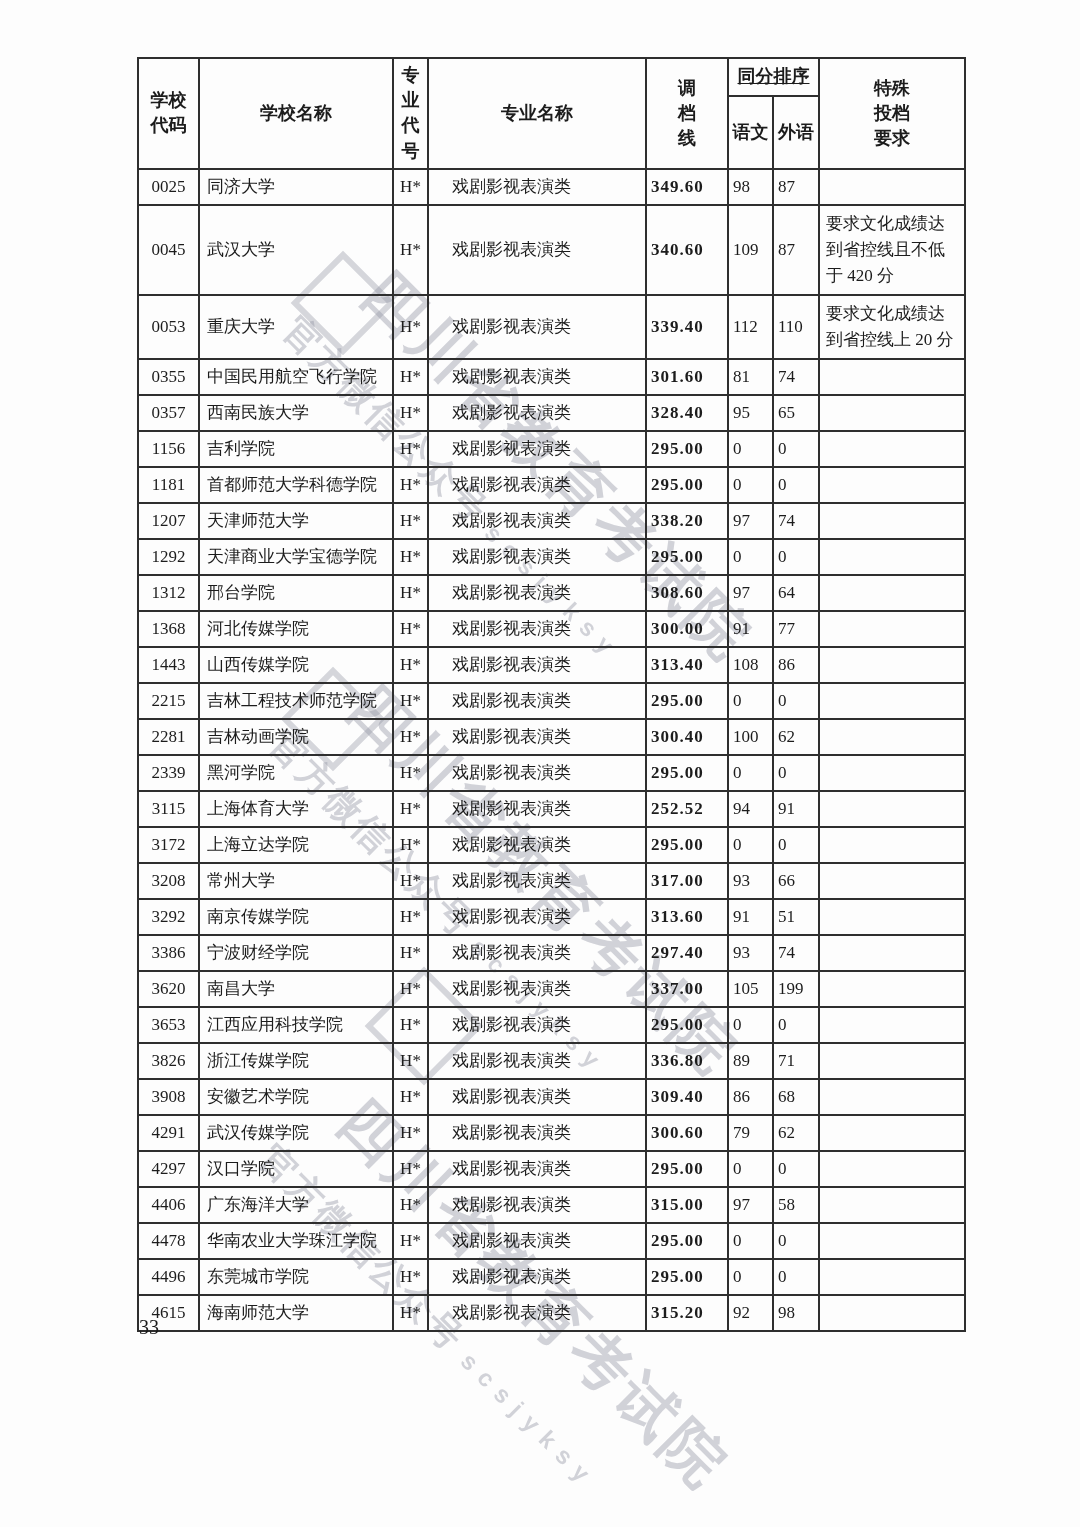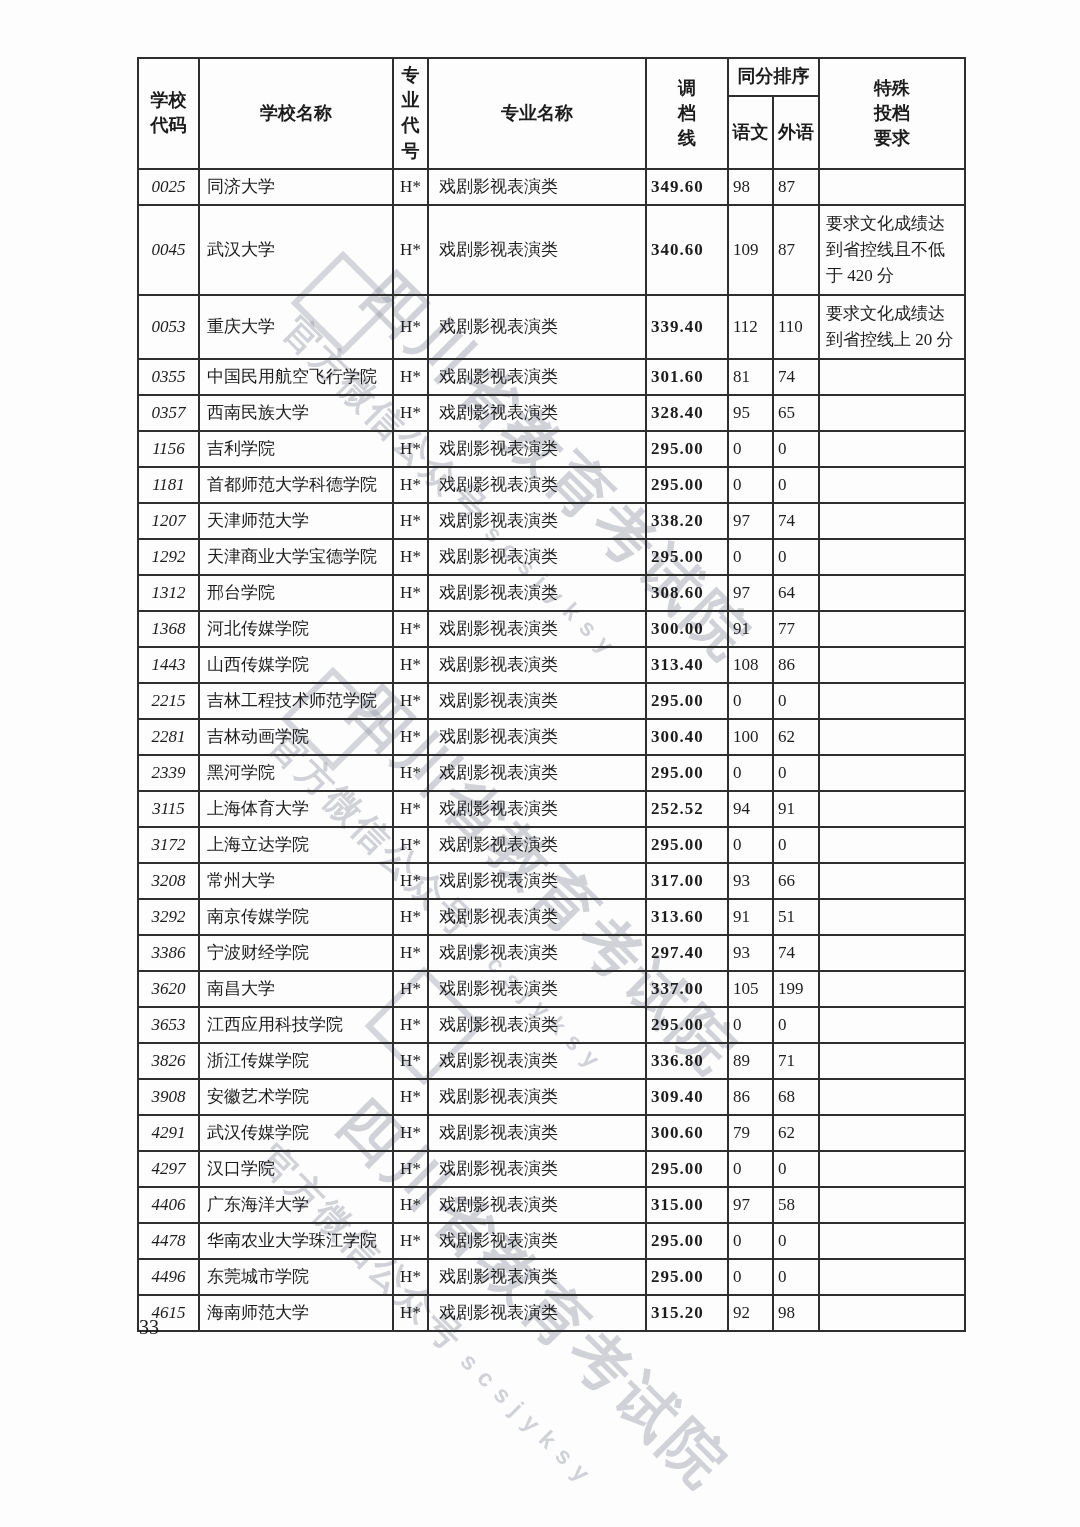--- a/index.html
+++ b/index.html
@@ -43,30 +43,30 @@
     width:827px;
     border-collapse:collapse;
     table-layout:fixed;
     background:transparent;
   }
   .doc th,.doc td{border:2px solid #2e2e2e;vertical-align:middle;}
   .doc th{
     font-weight:700;font-size:18px;line-height:1.4;
     white-space:pre-line;text-align:center;padding:4px 2px;
   }
-  .doc th.top-h{height:26px;}
+  .doc th.top-h{height:26px;text-decoration:underline;}
   .doc th.sub-h{height:59px;}
   .doc td{
     font-size:17px;line-height:26px;padding:4px 4px;
     word-break:break-all;
   }
-  .doc td.c-code{text-align:center;font-style:italic;}
+  .doc td.c-code{text-align:center;}
   .doc td.c-name{text-align:left;padding-left:7px;white-space:nowrap;overflow:hidden;margin-left:16px;}
   .doc td.c-mcode{text-align:center;font-family:"Liberation Serif",serif;}
-  .doc td.c-mname{text-align:left;padding-left:10px;white-space:nowrap;overflow:hidden;}
+  .doc td.c-mname{text-align:left;padding-left:23px;white-space:nowrap;overflow:hidden;}
   .doc td.c-line{text-align:left;font-weight:700;letter-spacing:1px;}
   .doc td.c-cn,.doc td.c-fl{text-align:left;}
   .doc td.c-note{text-align:left;padding:5px 6px;line-height:26px;}
   
   .page-number{
     position:absolute;left:139px;top:1316px;z-index:1;
     font-size:20px;color:#1c1c1c;
   }
 </style>
 </head>

